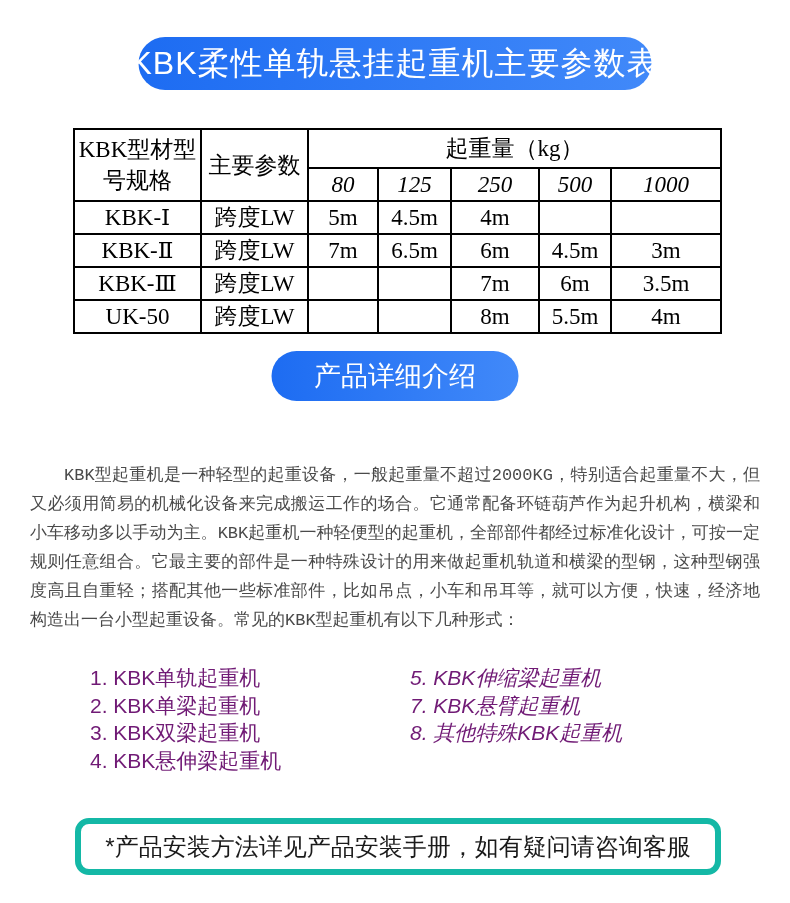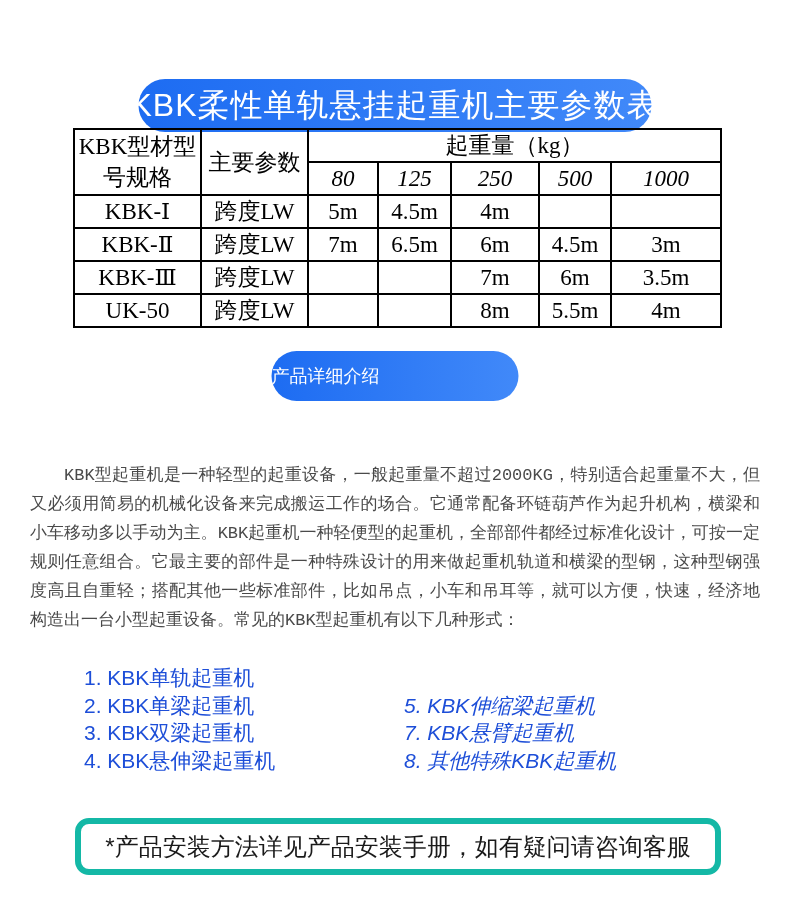--- a/index.html
+++ b/index.html
@@ -7,54 +7,54 @@
     width:790px; height:903px; position:relative; background:#ffffff;
     font-family:"Liberation Sans","DejaVu Sans",sans-serif;
     overflow:hidden;
   }
 
   .banner {
     position:absolute; top:37px; left:50%; transform:translateX(-50%);
     width:513px; height:53px; border-radius:27px;
     background:linear-gradient(90deg,#1d6cf2 0%,#4189f9 100%);
     color:#ffffff; font-size:32px; letter-spacing:1px;
-    display:flex; align-items:center; justify-content:center; white-space:nowrap;margin-top:42px;
+    display:flex; align-items:center; justify-content:center; white-space:nowrap;
   }
 
   table.ptable {
     position:absolute; top:128px; left:73px;
     width:647px; border-collapse:collapse; table-layout:fixed;
     font-family:"Liberation Serif","DejaVu Serif",serif;
     font-size:23px; color:#000000;
   }
   table.ptable th, table.ptable td {
     border:2px solid #000000; padding:0; text-align:center;
     font-weight:normal; vertical-align:middle; overflow:hidden;
   }
-  tr.hrow1 { height:33px; }
+  tr.hrow1 { height:39px; }
   tr.hrow2 { height:33px;font-style:italic; }
   tr.drow  { height:29px; }
 
   .section-btn {
     position:absolute; top:351px; left:50%; transform:translateX(-50%);
     width:247px; height:50px; border-radius:25px;
     background:linear-gradient(90deg,#1d6cf2 0%,#4189f9 100%);
-    color:#ffffff; font-size:18px;
-    display:flex; align-items:center; justify-content:flex-start; white-space:nowrap;
+    color:#ffffff; font-size:27px;
+    display:flex; align-items:center; justify-content:center; white-space:nowrap;
   }
 
   .intro {
     position:absolute; top:444px; left:30px; width:730px;
     font-size:17px; line-height:29px; color:#4a4a4a;
     text-indent:2em; text-align:justify;font-family:Liberation Mono, monospace;
   }
 
   .types {
-    position:absolute; top:664px; left:84px; width:660px;
-    display:flex; font-size:21px; line-height:27.5px; color:#1d4ed8;align-items:flex-end;
+    position:absolute; top:664px; left:90px; width:660px;
+    display:flex; font-size:21px; line-height:27.5px; color:#701a75;
   }
   .types .tcol1 { width:320px; }
   .types .tcol2 { flex:1;font-style:italic; }
   .types div[data-name="list-item"] { white-space:nowrap; }
 
   .footer-note {
     position:absolute; top:818px; left:75px; width:646px; height:57px;
     box-sizing:border-box; border:6px solid #14b8a6; border-radius:14px;
     display:flex; align-items:center; justify-content:center;
     font-size:24px; color:#1a1a1a; background:#ffffff; white-space:nowrap;

